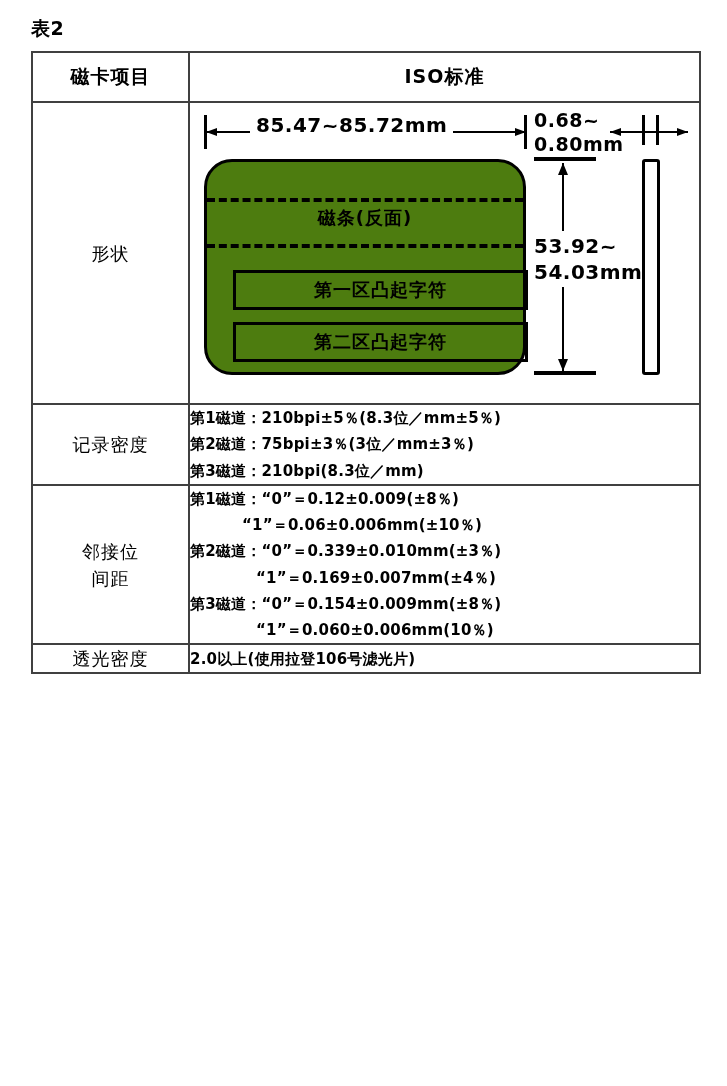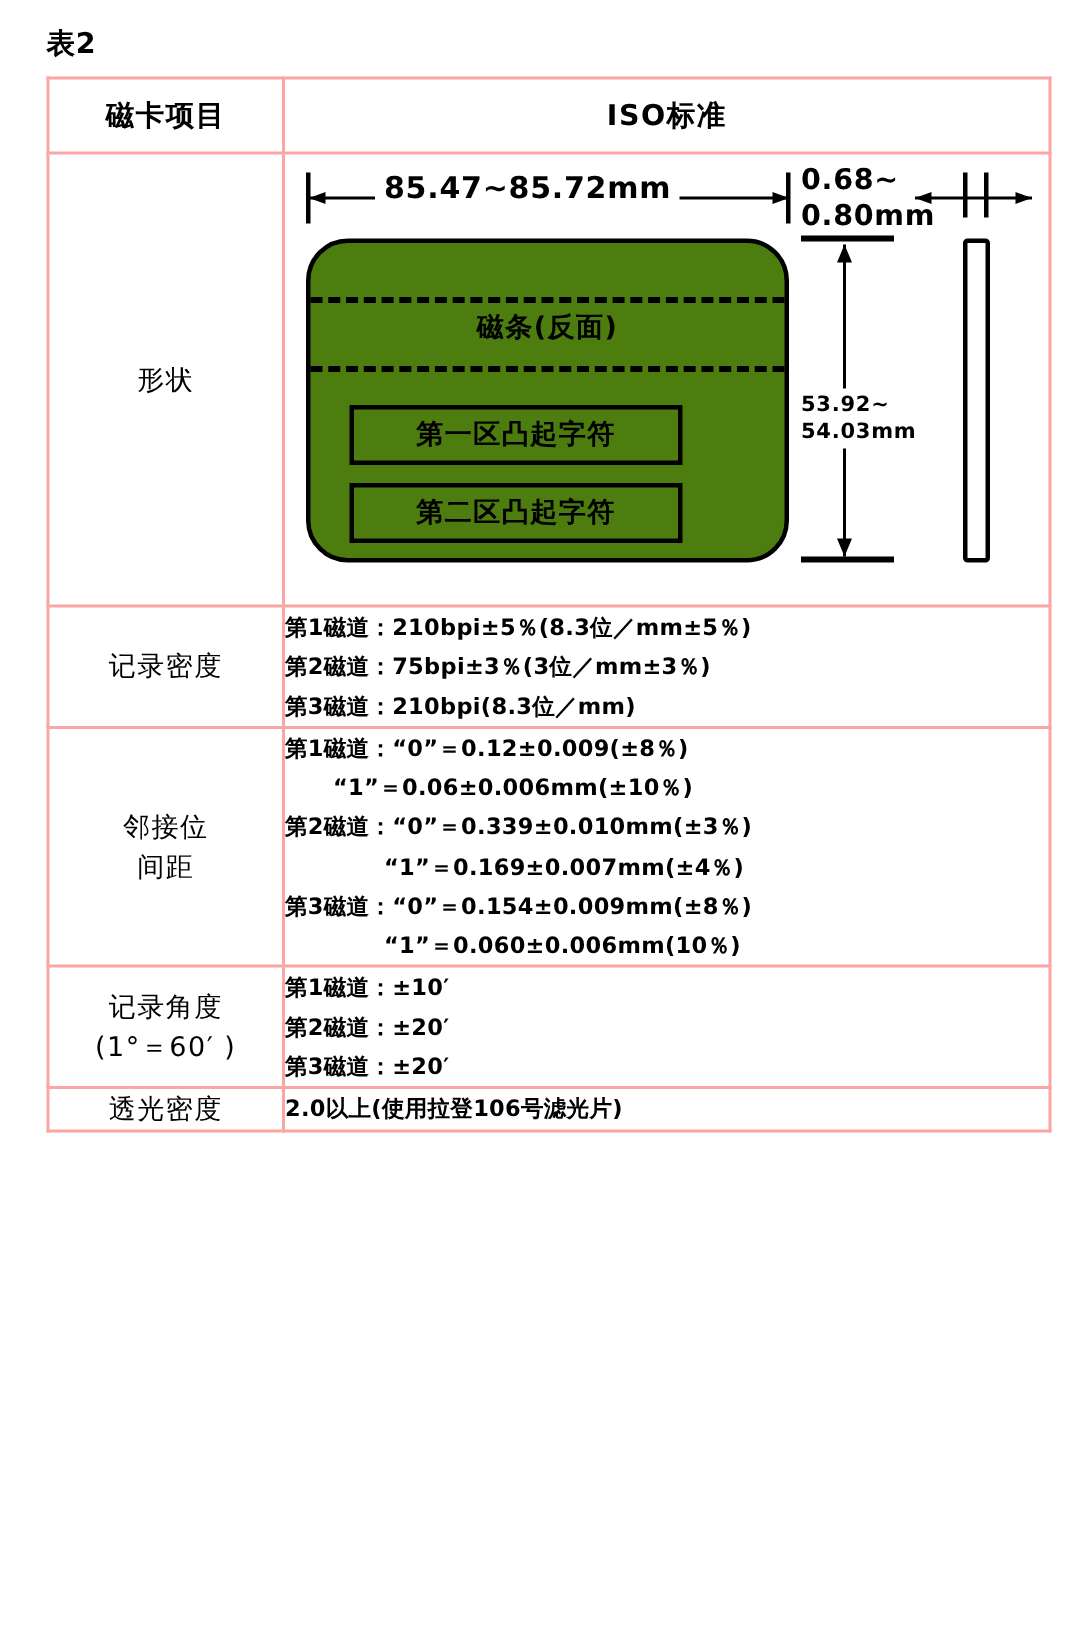--- a/index.html
+++ b/index.html
@@ -31,21 +31,21 @@
   }
   table.spec {
     position: absolute;
     left: 31px;
     top: 51px;
     width: 670px;
     border-collapse: collapse;
     table-layout: fixed;
   }
   table.spec td {
-    border: 2px solid #fca5a5;
+    border: 2px solid #404040;
     padding: 0;
     vertical-align: middle;
   }
   .col-label { width: 157px; }
   .hdr {
     text-align: center;
     font-size: 19px;
     font-weight: bold;
     height: 48px;
     letter-spacing: 1px;
@@ -59,21 +59,21 @@
     padding: 4px 2px;
   }
   .cellbody {
     padding: 10px 0 10px 14px;
     font-size: 15px;
     font-weight: bold;
     line-height: 1.75;
     letter-spacing: 0.2px;
   }
   .cellbody .ln { white-space: nowrap; }
-  .ind1 { padding-left: 32px; }
+  .ind1 { padding-left: 52px; }
   .ind2 { padding-left: 66px; }
 
   
   .shapecell { height: 300px; position: relative; }
   .diagram {
     position: relative;
     width: 100%;
     height: 300px;
   }
 
@@ -186,21 +186,21 @@
     left: 0; top: 44px;
     width: 100%;
     text-align: center;
     font-size: 18px;
     font-weight: bold;
     letter-spacing: 1px;
   }
   .embossbox {
     position: absolute;
     left: 26px;
-    width: 222px;
+    width: 295px;
     height: 40px;
     border: 3px solid #000;
     box-sizing: border-box;
     text-align: center;
     font-size: 18px;
     font-weight: bold;
     line-height: 34px;
     letter-spacing: 1px;
   }
   .emboss1 { top: 108px; }
@@ -236,25 +236,24 @@
     border-right: 5px solid transparent;
   }
   .vline::before { top: 0; border-bottom: 12px solid #000; }
   .vline::after { bottom: 0; border-top: 12px solid #000; }
   .vlabel {
     position: absolute;
     left: 344px;
     top: 128px;
     background: #fff;
     padding: 2px 0;
-    font-size: 14px;
+    font-size: 20px;
     font-weight: bold;
     line-height: 1.3;
     letter-spacing: 0.5px;
-    margin-top: 28px;
   }
 
   
   .edgeview {
     position: absolute;
     left: 452px;
     top: 56px;
     width: 18px;
     height: 216px;
     border: 3px solid #000;
@@ -338,31 +337,20 @@
         <td class="cellbody">
           <div class="ln">第1磁道：“0”＝0.12±0.009(±8％)</div>
           <div class="ln ind1">“1”＝0.06±0.006mm(±10％)</div>
           <div class="ln">第2磁道：“0”＝0.339±0.010mm(±3％)</div>
           <div class="ln ind2">“1”＝0.169±0.007mm(±4％)</div>
           <div class="ln">第3磁道：“0”＝0.154±0.009mm(±8％)</div>
           <div class="ln ind2">“1”＝0.060±0.006mm(10％)</div>
         </td>
       </tr>
 
-      <tr>
-        <td class="rowlabel">
-          <div>记录角度</div>
-          <div>(1°＝60′ )</div>
-        </td>
-        <td class="cellbody">
-          <div class="ln">第1磁道：±10′</div>
-          <div class="ln">第2磁道：±20′</div>
-          <div class="ln">第3磁道：±20′</div>
-        </td>
-      </tr>
 
       <tr>
         <td class="rowlabel">透光密度</td>
         <td class="cellbody">2.0以上(使用拉登106号滤光片)</td>
       </tr>
 
     </tbody>
   </table>
 </div>
 

